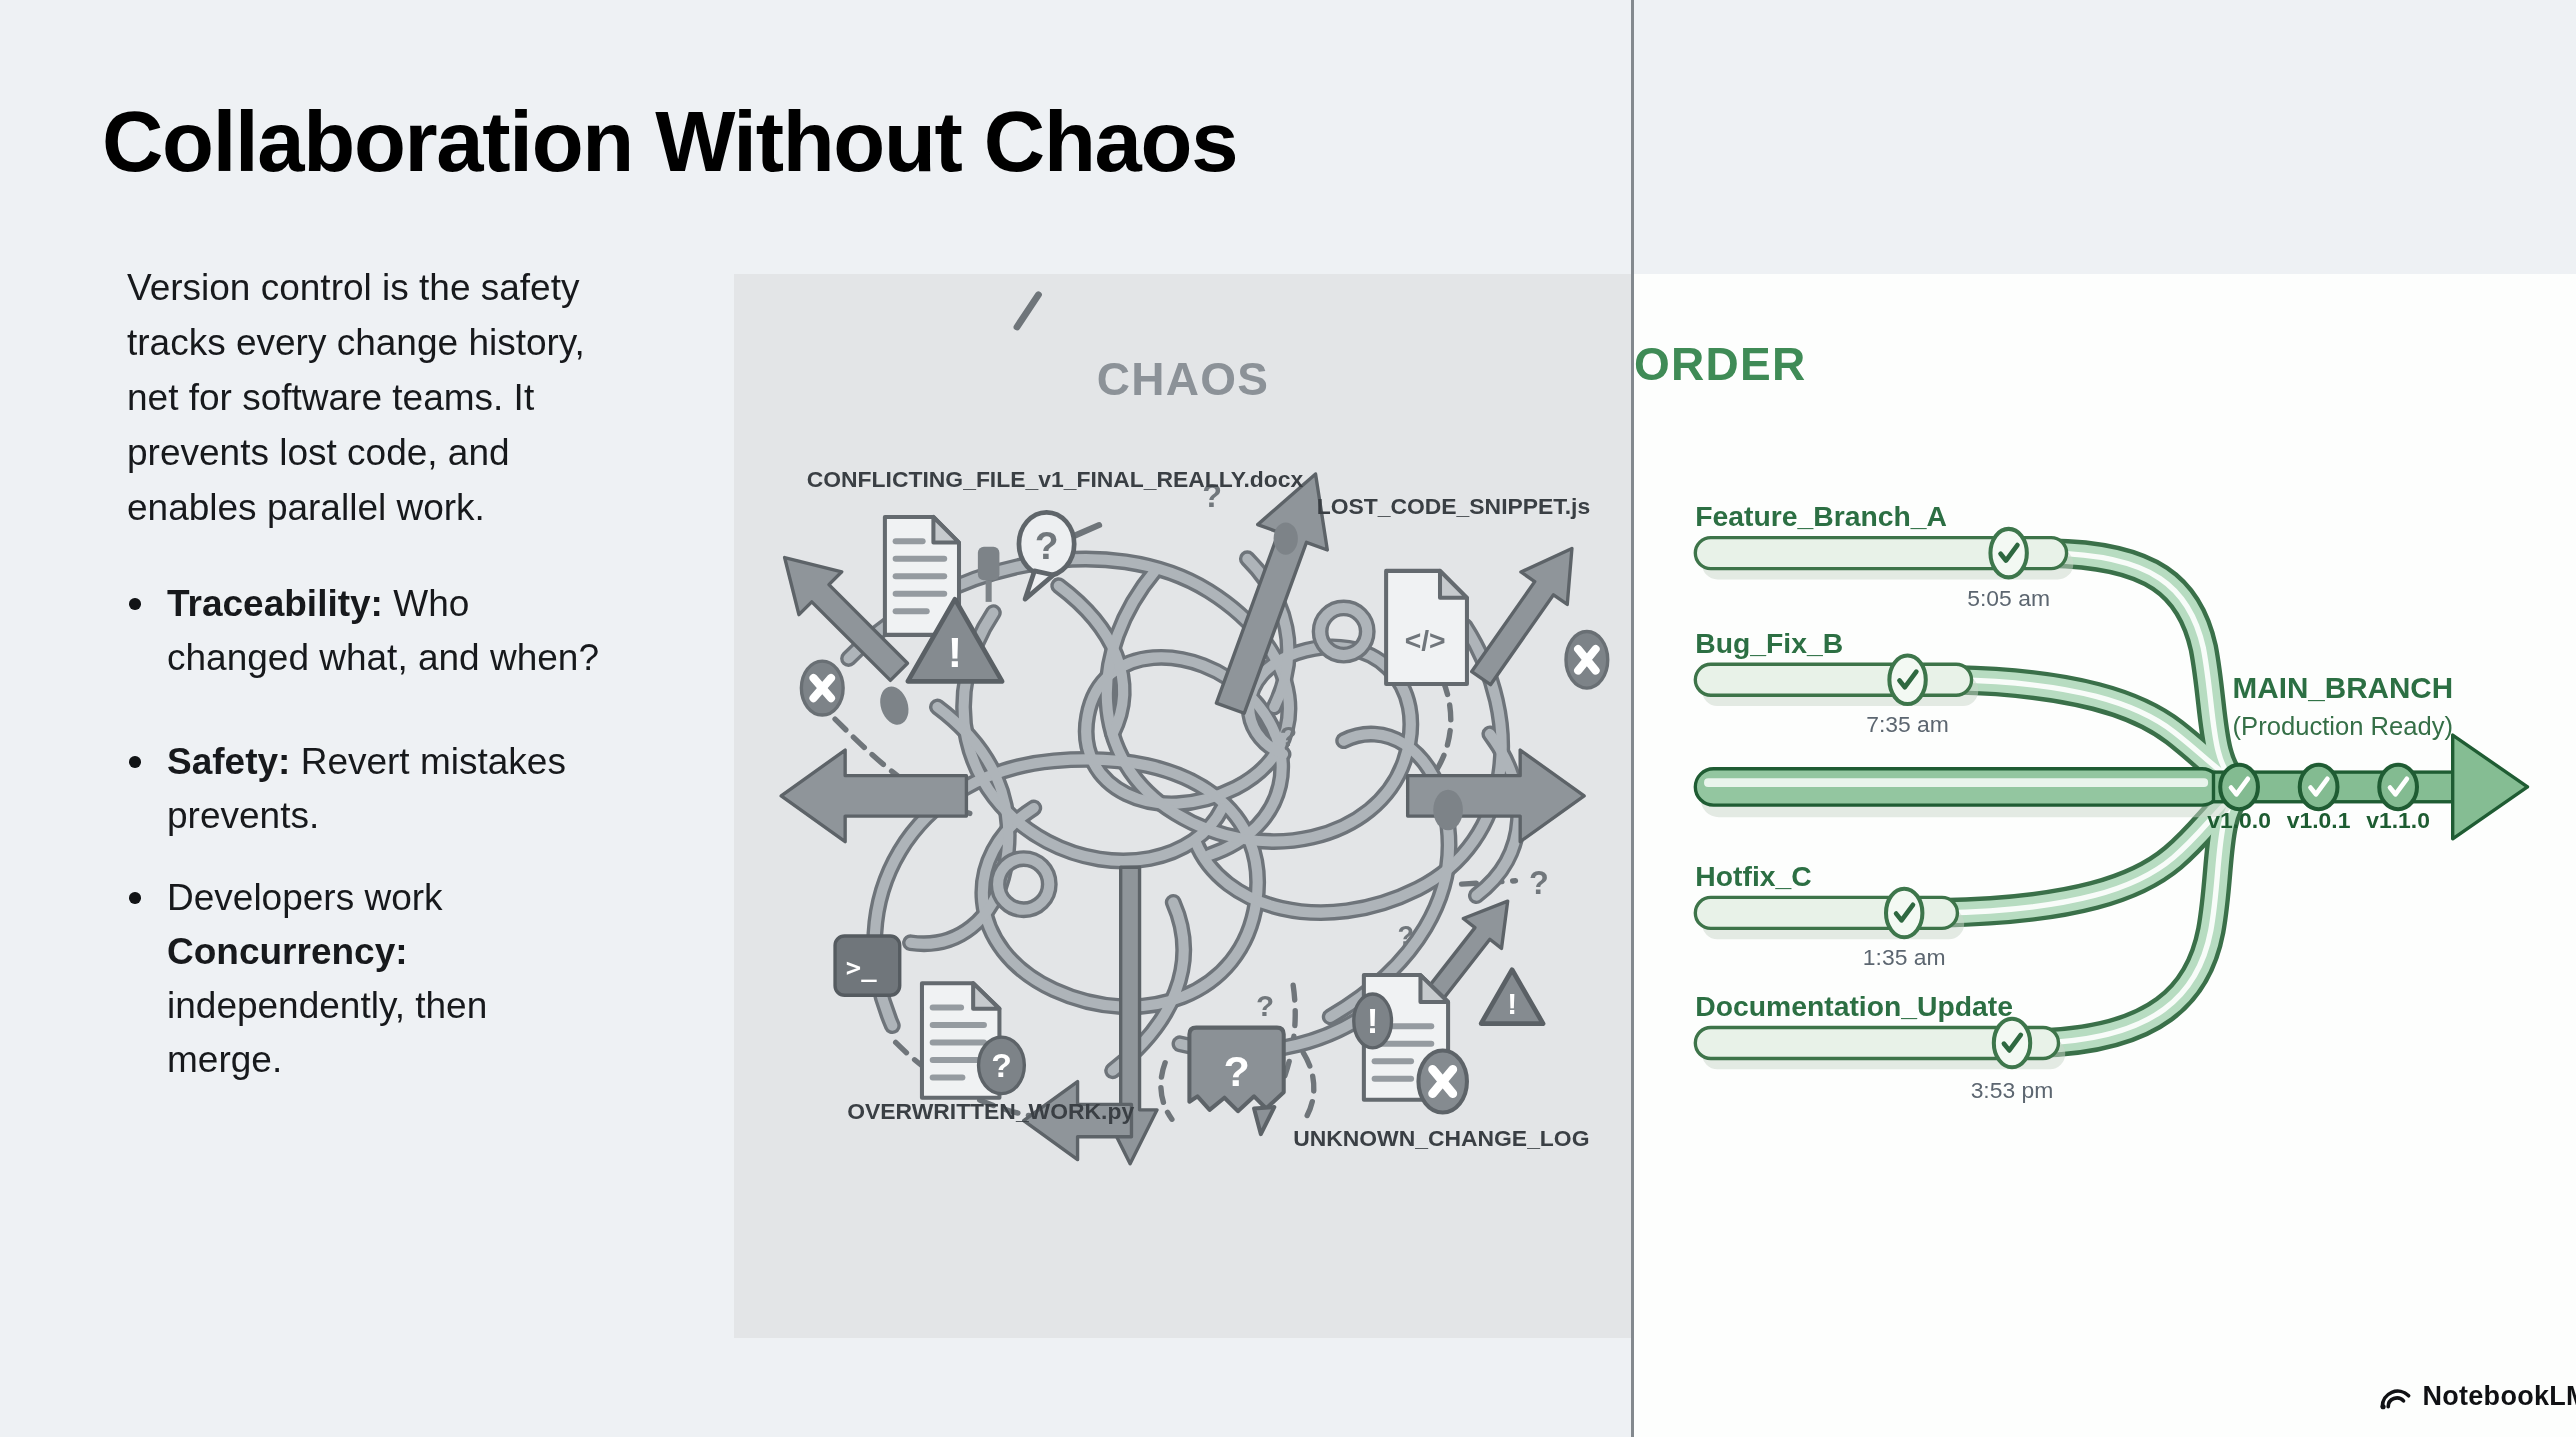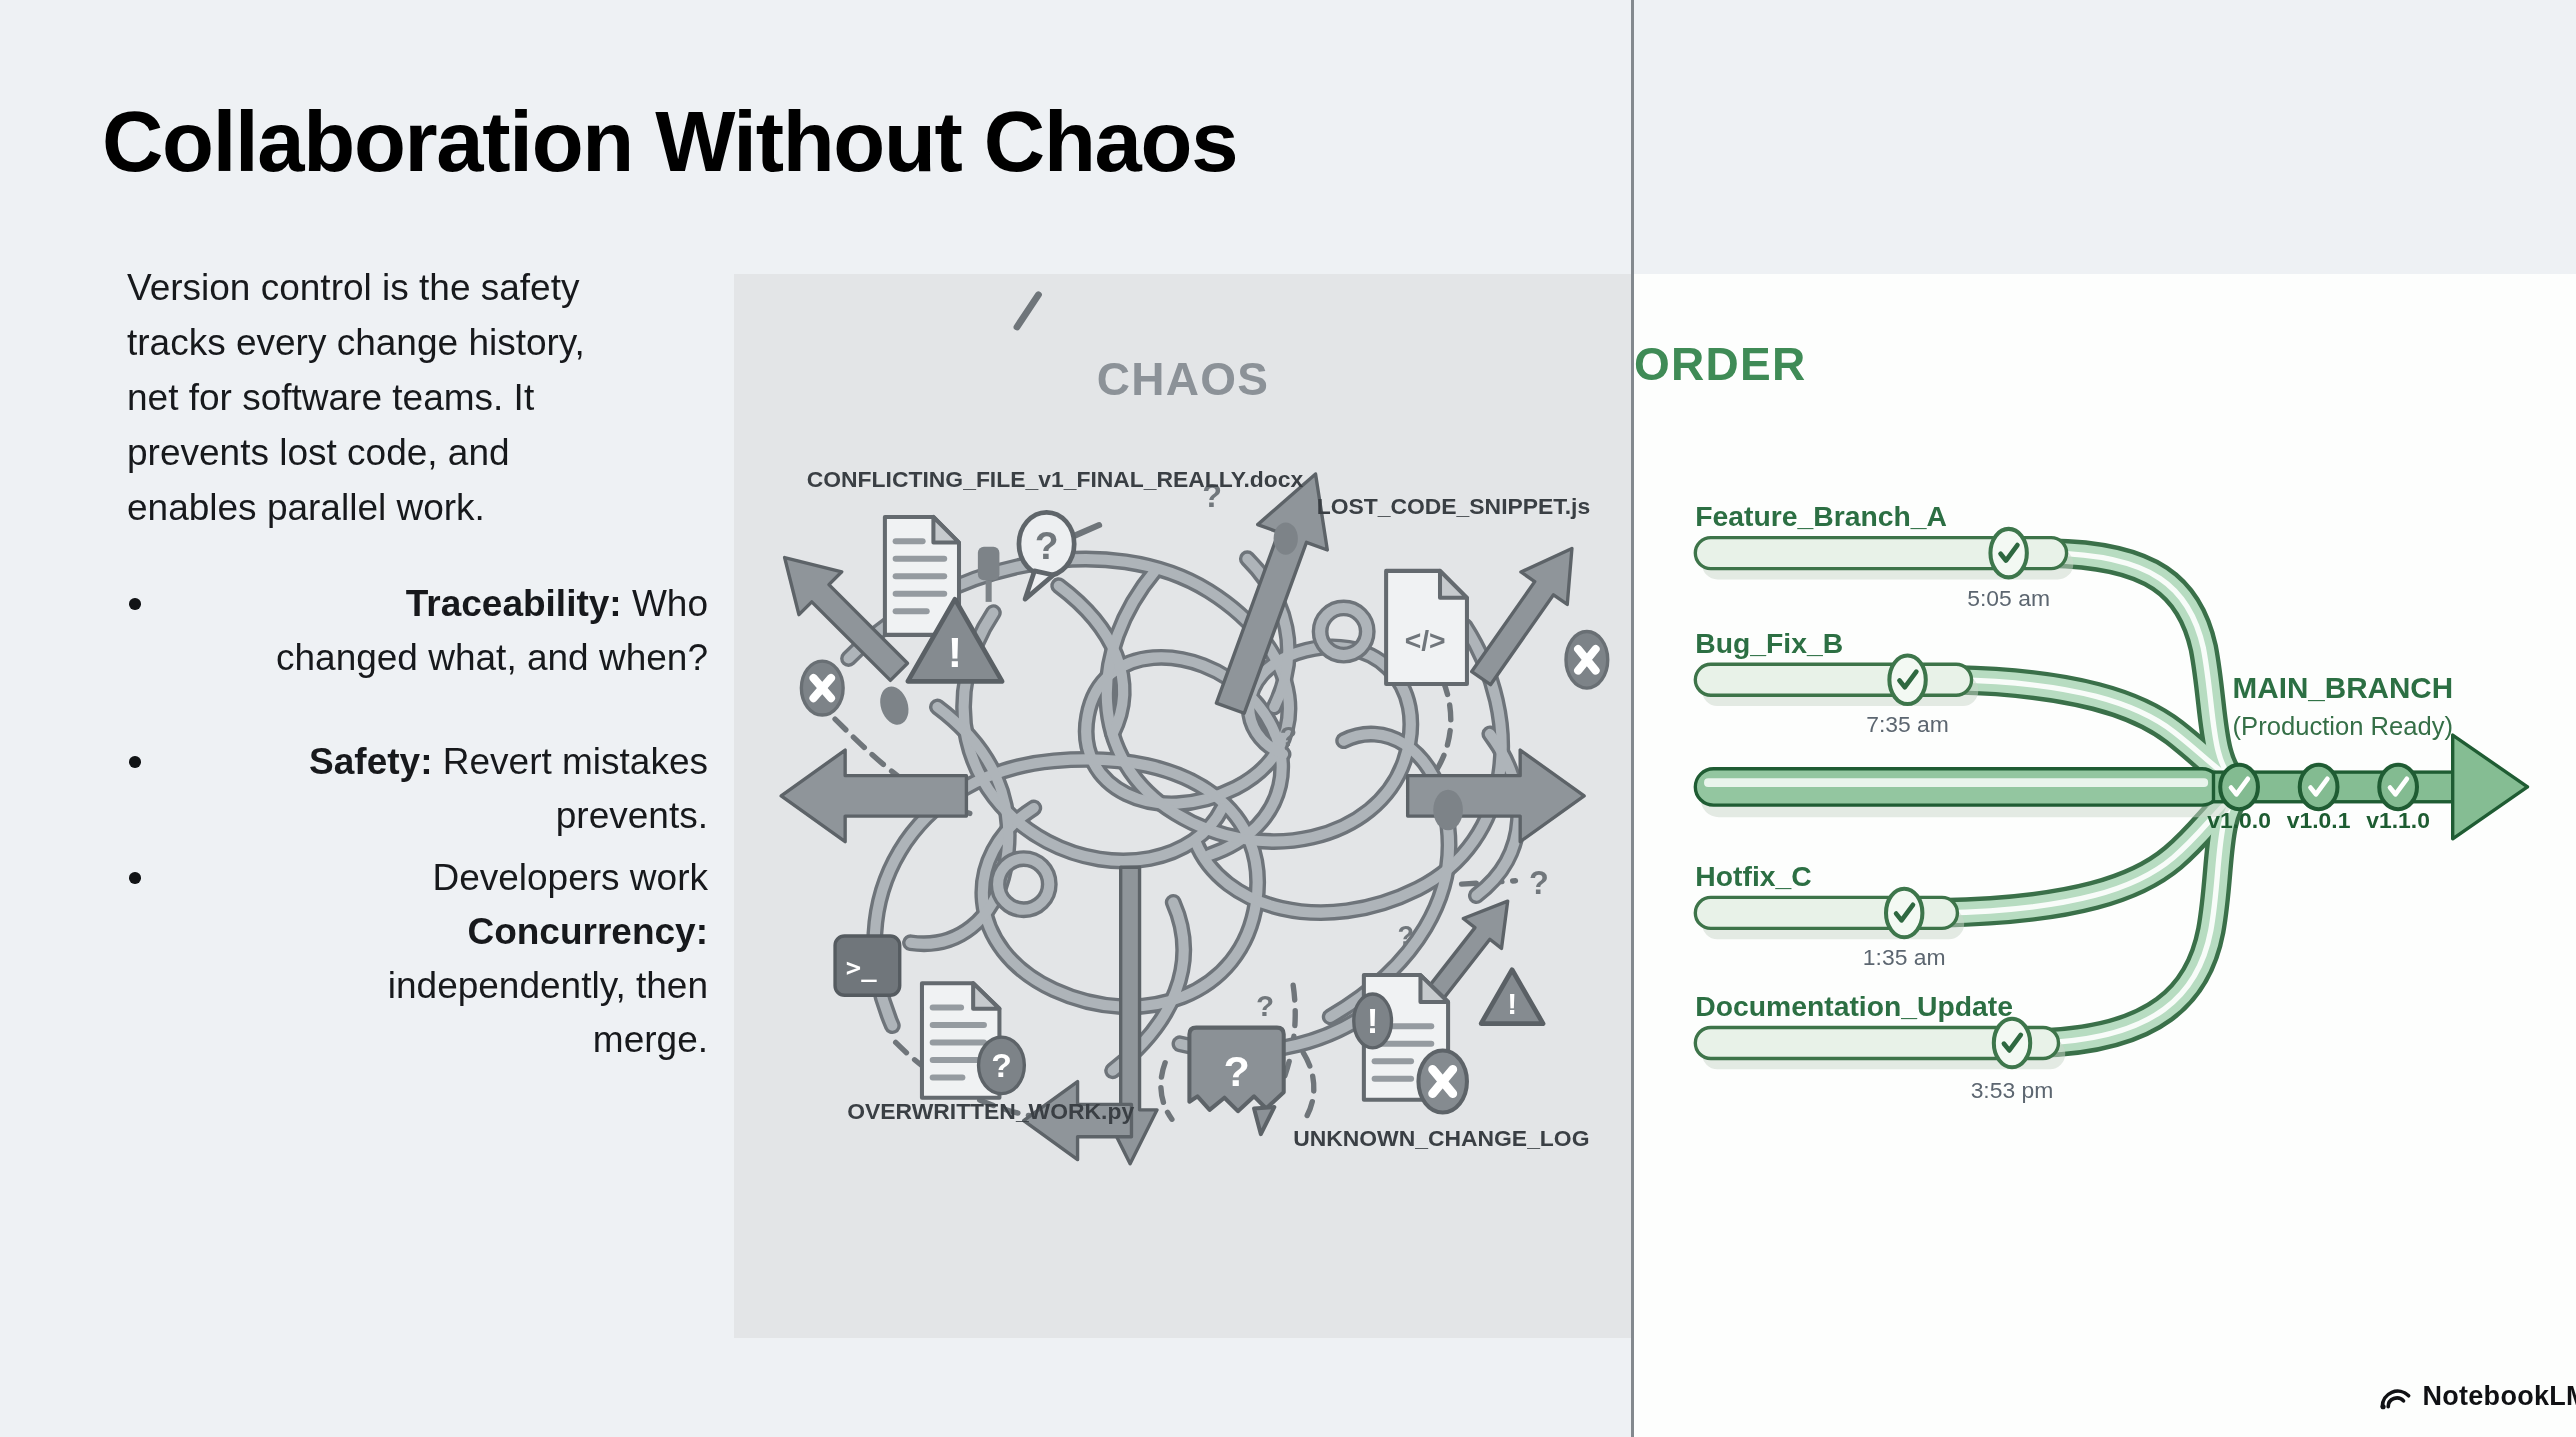--- a/index.html
+++ b/index.html
@@ -6,25 +6,25 @@
   .stage{position:relative;width:2576px;height:1438px;background:#eef1f4;overflow:hidden;
          font-family:"Liberation Sans",sans-serif;}
   
   .order-bg{position:absolute;left:1634px;top:274px;width:942px;height:1164px;background:#fdfefd;}
   .chaos-panel{position:absolute;left:734px;top:274px;width:898px;height:1064px;background:#e3e5e7;}
   .divider{position:absolute;left:1631px;top:0;width:2.7px;height:1438px;background:#83898e;}
   
   .title{position:absolute;left:102px;top:93px;font-size:85px;font-weight:bold;
          color:#000000;letter-spacing:-1.3px;white-space:nowrap;}
   .intro{position:absolute;left:106px;top:260px;width:607px;font-size:37px;line-height:55px;color:#17191c;margin-left:21px;}
-  .bullets{position:absolute;left:128px;top:577px;width:580px;font-size:37px;line-height:54px;color:#17191c;text-align:right;}
+  .bullets{position:absolute;left:128px;top:577px;width:580px;font-size:37px;line-height:54px;color:#17191c;}
   .bullet{position:relative;padding-left:39px;}
   .bullet .dot{position:absolute;left:1.3px;top:21px;width:11.5px;height:11.5px;border-radius:50%;background:#121416;}
   .bullet b{font-weight:bold;}
-  .b1{margin-bottom:50px;} .b2{margin-bottom:8px;}
+  .b1{margin-bottom:50px;} .b2{margin-bottom:28px;}
   
   .chaos-heading{position:absolute;left:734px;top:333px;width:898px;text-align:center;
                  font-size:46px;font-weight:bold;color:#8c9298;letter-spacing:1.3px;margin-top:19px;}
   .order-heading{position:absolute;left:1634px;top:337px;width:942px;text-align:left;
                  font-size:46px;font-weight:bold;color:#3f8b56;letter-spacing:1.3px;}
   
   .chaos-svg{position:absolute;left:734px;top:274px;}
   .order-svg{position:absolute;left:1634px;top:274px;}
   
   .rope-o{stroke:#6e747a;stroke-width:25;fill:none;stroke-linecap:round;}

